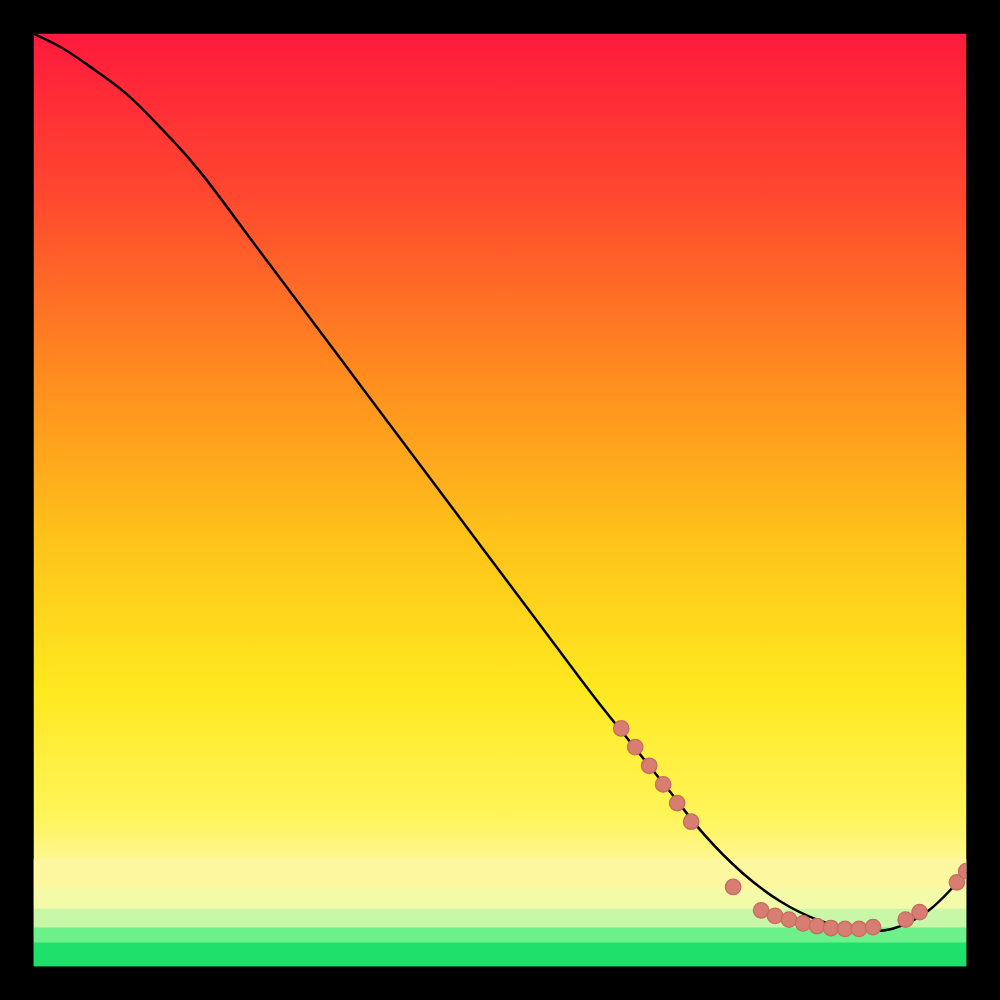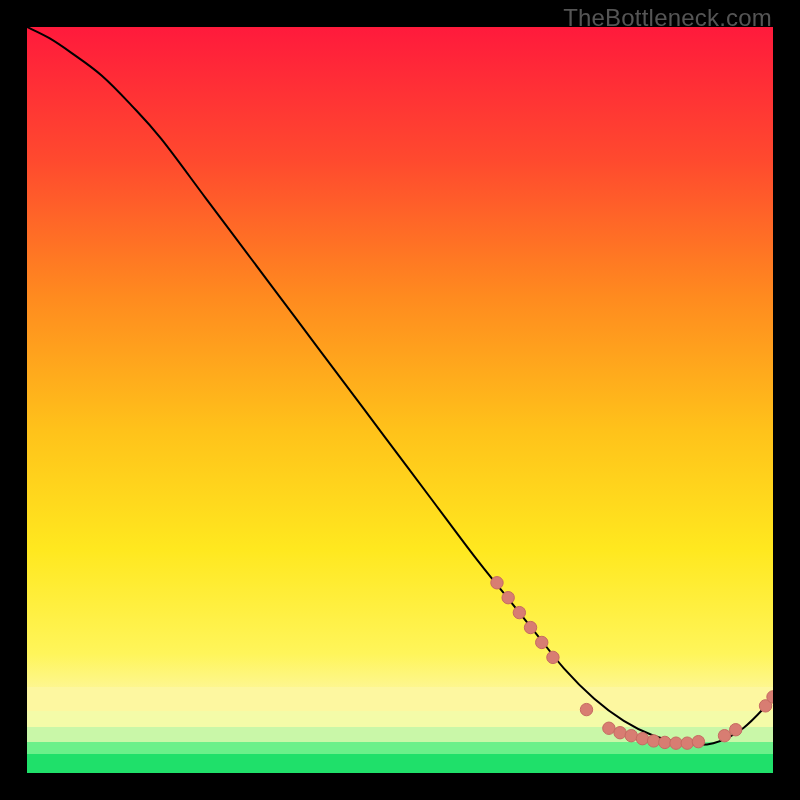--- a/index.html
+++ b/index.html
@@ -44,21 +44,20 @@
     position: absolute;
     inset: 0;
     width: 100%;
     height: 100%;
   }
 </style>
 </head>
 <body>
 <div class="wrap">
 
-<div class="watermark">TheBottleneck.com</div>
 
 <div class="plot">
 
   <div class="bg" style="background: linear-gradient(to bottom,
               #ff1a3c 0%,
               #ff4a2e 18%,
               #ff8a1f 36%,
               #ffc21a 54%,
               #ffe81f 70%,
               #fff55a 84%,

